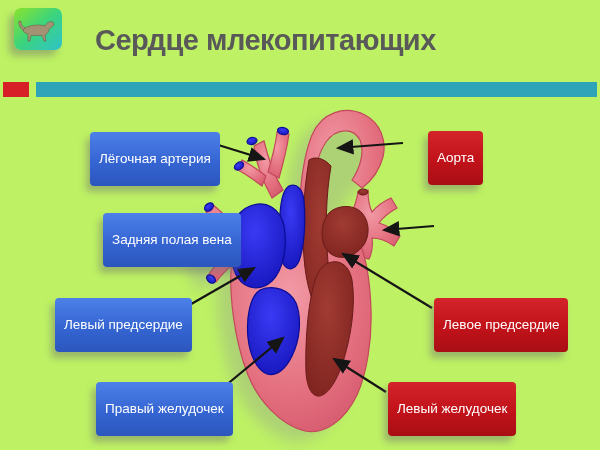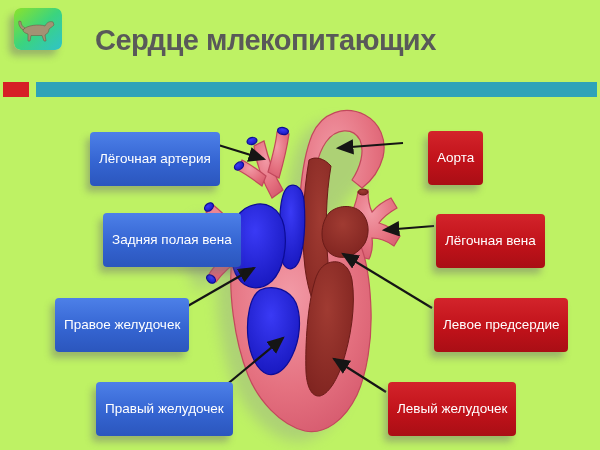--- a/index.html
+++ b/index.html
@@ -132,20 +132,19 @@
       <line x1="219" y1="391" x2="283" y2="338"></line>
       <line x1="403" y1="143" x2="338" y2="148"></line>
       <line x1="434" y1="226" x2="384" y2="230"></line>
       <line x1="432" y1="308" x2="343" y2="254"></line>
       <line x1="386" y1="392" x2="334" y2="359"></line>
     </g>
   </svg>
 
   <div class="label blue lb-pa">Лёгочная артерия</div>
   <div class="label blue lb-vc">Задняя полая вена</div>
-  <div class="label blue lb-ra">Правое желудочек</div>
+  <div class="label blue lb-ra">Левый предсердие</div>
   <div class="label blue lb-rv">Правый желудочек</div>
   <div class="label red lb-ao">Аорта</div>
-  <div class="label red lb-pv">Лёгочная вена</div>
   <div class="label red lb-lv">Левый желудочек</div>
   <div class="label red lb-la">Левое предсердие</div>
 
 </div>
 
 </body></html>

